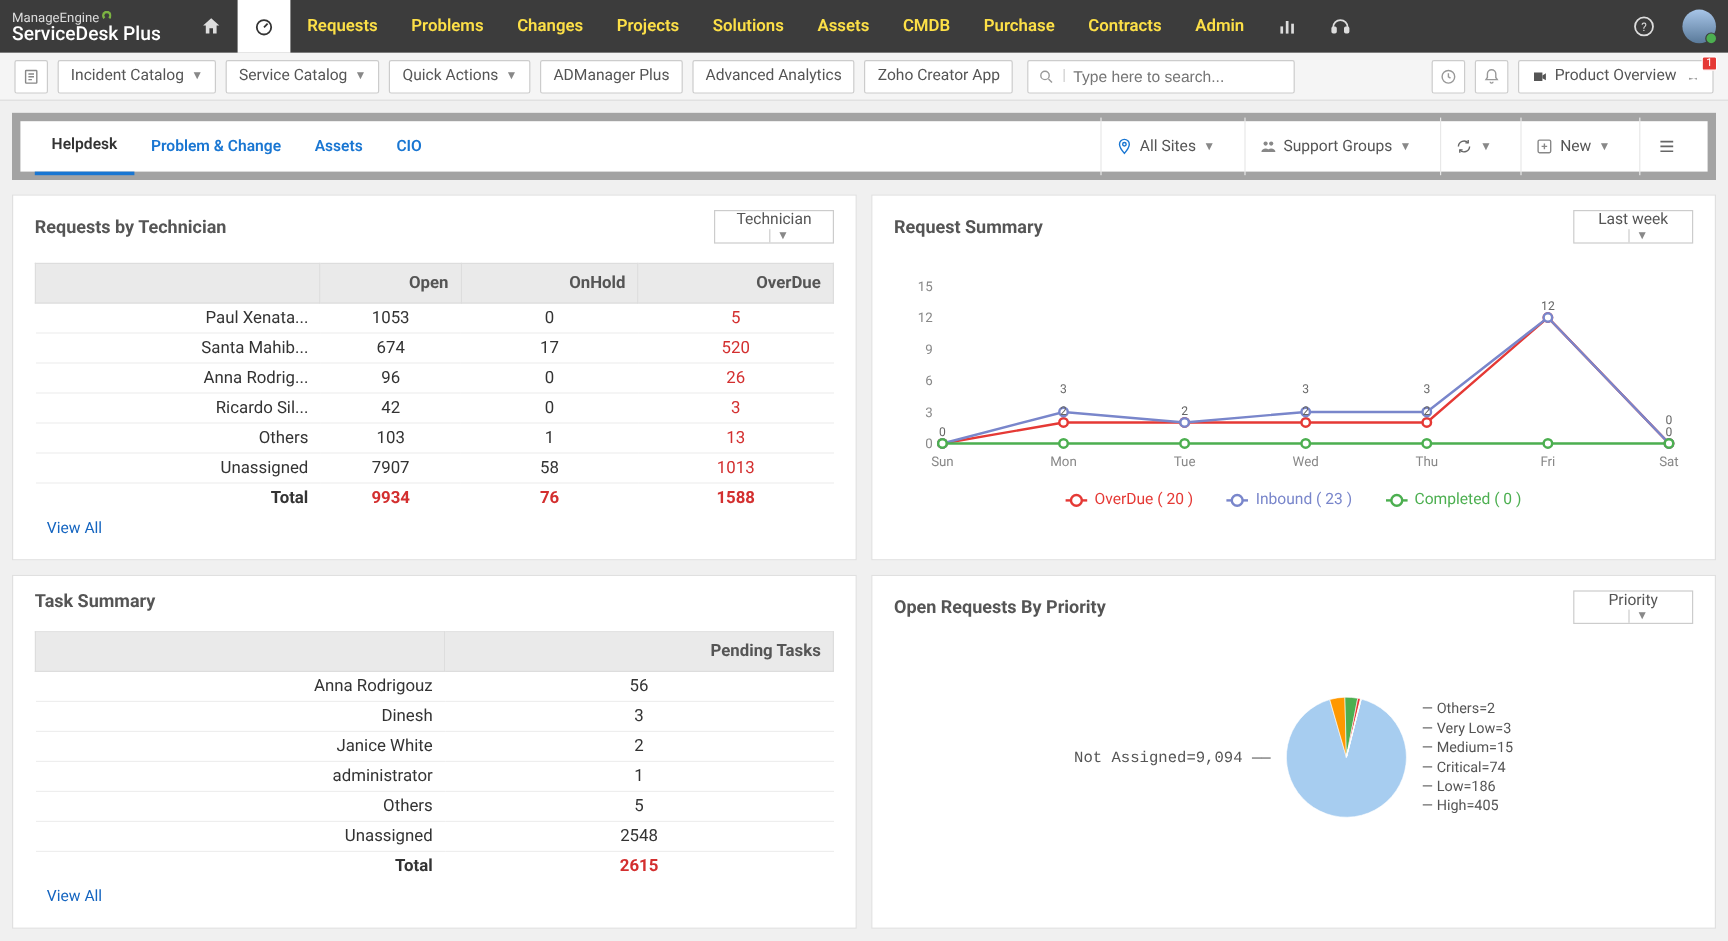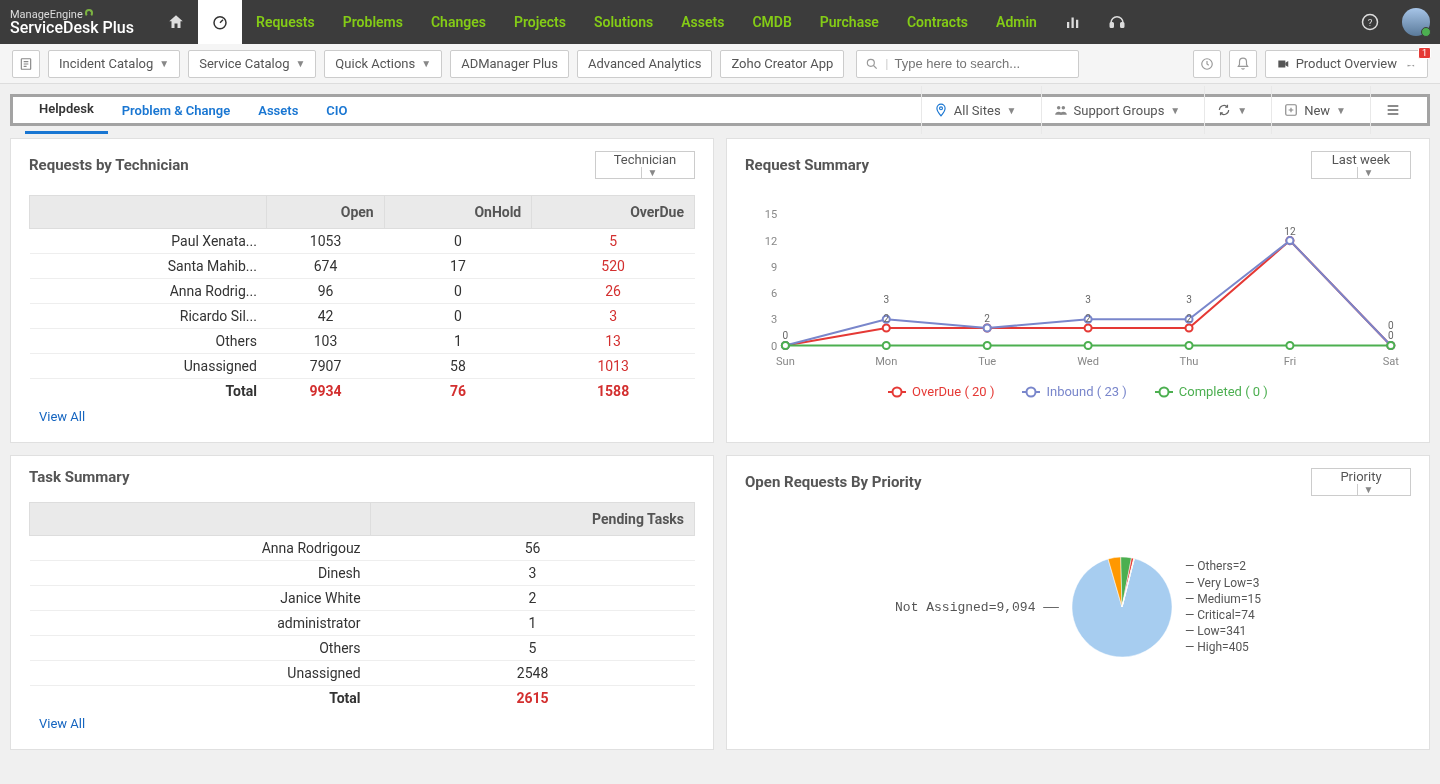--- a/index.html
+++ b/index.html
@@ -7,37 +7,37 @@
   
   
   .topnav { background: #3c3c3c; height: 44px; display: flex; align-items: center; padding: 0 10px; color: #fff; }
   .logo { display: flex; flex-direction: column; line-height: 1; margin-right: 20px; color: #ddd; }
   .logo-top { font-size: 11px; }
   .logo-top .me { font-weight: 400; }
   .logo-top .ring { display:inline-block; width:8px; height:8px; border:2px solid #7cb342; border-radius:50%; border-bottom-color:transparent; margin-left:2px; vertical-align:top; }
   .logo-bottom { font-size: 16px; font-weight: 500; color: #fff; }
   .topnav .nav-icon { width: 44px; height: 44px; display: flex; align-items: center; justify-content: center; cursor: pointer; color: #ddd; }
   .topnav .nav-icon.active { background: #fff; color: #333; }
-  .topnav .nav-link { padding: 0 14px; height: 44px; display: flex; align-items: center; color: #84cc16; font-weight: 600; font-size: 14px; cursor: pointer; }
+  .topnav .nav-link { padding: 0 14px; height: 44px; display: flex; align-items: center; color: #fde047; font-weight: 600; font-size: 14px; cursor: pointer; }
   .spacer { flex: 1; }
   .avatar { width: 28px; height: 28px; border-radius: 50%; background: linear-gradient(#a7c5e8, #5a7a9a); position: relative; margin-left: 10px; }
   .avatar::after { content:''; position:absolute; right:-1px; bottom:-1px; width:8px; height:8px; border-radius:50%; background:#4caf50; border:1px solid #3c3c3c; }
   
   
   .secbar { background: #f5f5f5; border-bottom: 1px solid #ddd; height: 40px; display: flex; align-items: center; padding: 0 12px; gap: 8px; }
   .secbar .pill { background:#fff; border:1px solid #ccc; border-radius:2px; height:28px; display:flex; align-items:center; padding:0 10px; font-size:13px; cursor:pointer; color:#555; }
   .secbar .pill .caret { margin-left:6px; font-size:10px; color:#888; }
   .secbar .iconbtn { width:28px; height:28px; border:1px solid #ccc; border-radius:2px; display:flex; align-items:center; justify-content:center; color:#888; background:#fff; cursor:pointer; }
   .searchbox { flex:1; max-width: 240px; display:flex; align-items:center; border:1px solid #ccc; border-radius:2px; background:#fff; height:28px; padding:0 8px; margin-left:4px; }
   .searchbox input { border:none; outline:none; flex:1; font-size:13px; color:#555; background:transparent; }
   .notif-wrap { position:relative; }
   .notif-badge { position:absolute; top:-4px; right:-4px; background:#e53935; color:#fff; font-size:9px; border-radius:2px; padding:0 3px; border:1px solid #fff; }
   
   
-  .tabsbar { background:#fff; border-bottom:1px solid #ddd; height:32px; display:flex; align-items:center; padding:0 12px; margin: 10px 10px 0 10px; border:3px solid #a3a3a3; }
+  .tabsbar { background:#fff; border-bottom:1px solid #ddd; height:56px; display:flex; align-items:center; padding:0 12px; margin: 10px 10px 0 10px; border:7px solid #a3a3a3; }
   .tabsbar .tab { padding: 0 14px; height:48px; display:flex; align-items:center; font-weight:600; color:#1976d2; cursor:pointer; }
   .tabsbar .tab.active { color:#333; border-bottom:3px solid #1976d2; }
   .tabsbar .right { display:flex; align-items:center; gap:12px; margin-left:auto; }
   .tabsbar .btn { height:48px; padding:0 12px; display:flex; align-items:center; gap:6px; border-left:1px solid #e8e8e8; cursor:pointer; color:#555; }
   
   
   .dash { display:grid; grid-template-columns: 1fr 1fr; gap:12px; padding:12px 10px; }
   .card { background:#fff; border:1px solid #e0e0e0; padding:12px 18px 18px 18px; }
   .card-header { display:flex; align-items:center; margin-bottom:16px; }
   .card-title { font-weight:700; font-size:15px; color:#555; flex:1; }
@@ -442,19 +442,19 @@
           <path d="M0 0 L9.469735336981406 -49.095051814287004 A50 50 0 0 1 11.756394277580299 -48.598222123757544 Z" fill="#e53935" stroke="#fff" stroke-width="0.5"></path>
           <path d="M0 0 L11.756394277580299 -48.598222123757544 A50 50 0 0 1 12.216928782527265 -48.48449908086766 Z" fill="#ffeb3b" stroke="#fff" stroke-width="0.5"></path>
           <path d="M0 0 L12.216928782527265 -48.48449908086766 A50 50 0 0 1 12.308905050816623 -48.461230447131456 Z" fill="#9e9e9e" stroke="#fff" stroke-width="0.5"></path>
           <path d="M0 0 L12.308905050816623 -48.461230447131456 A50 50 0 0 1 12.370197962726138 -48.445621085532245 Z" fill="#607d8b" stroke="#fff" stroke-width="0.5"></path>
         </svg>
       <div class="pie-labels" id="pie-labels">
           <div class="pie-line">— Others=2</div>
           <div class="pie-line">— Very Low=3</div>
           <div class="pie-line">— Medium=15</div>
           <div class="pie-line">— Critical=74</div>
-          <div class="pie-line">— Low=341</div>
+          <div class="pie-line">— Low=186</div>
           <div class="pie-line">— High=405</div>
         </div>
     </div>
   </div>
 
 </div>
 
 </body></html>

